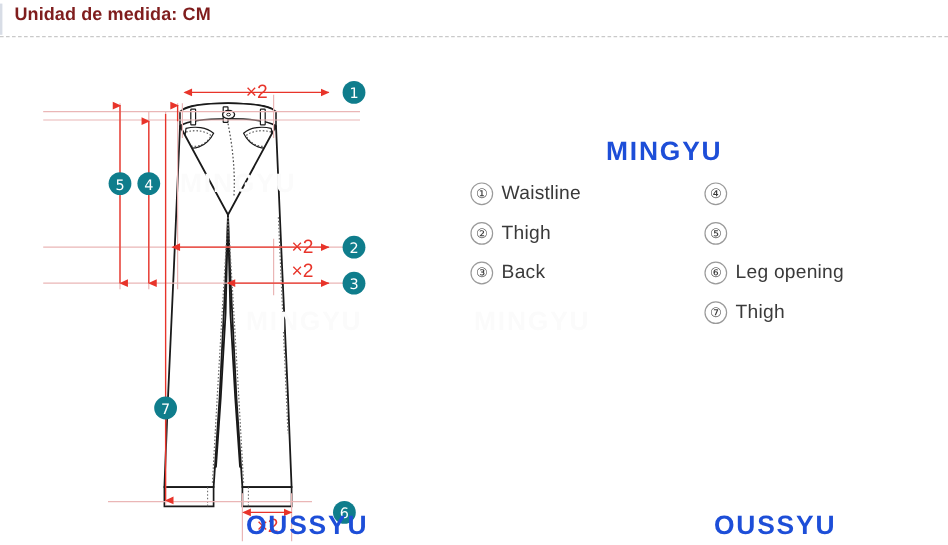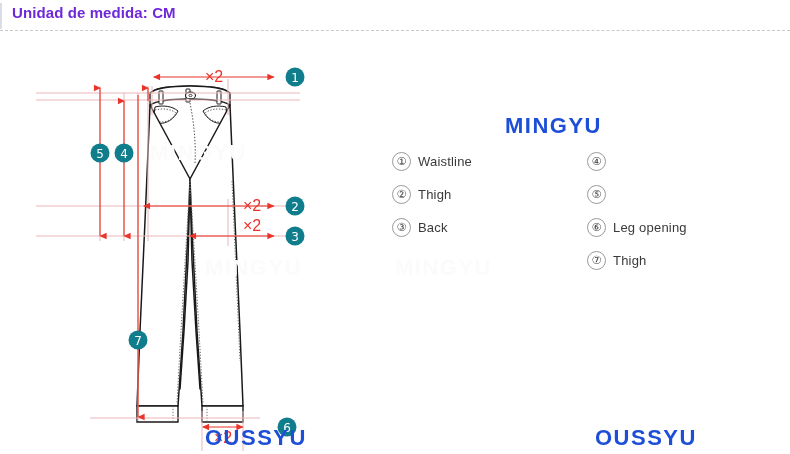--- a/index.html
+++ b/index.html
@@ -36,21 +36,21 @@
     width: 2px;
     height: 26px;
     background: #d8dde6;
   }
   #header-title {
     position: absolute;
     left: 12px;
     top: 4px;
     font-size: 15px;
     font-weight: bold;
-    color: #6d28d9;
+    color: #7f1d1d;
     letter-spacing: 0.1px;
     white-space: nowrap;
   }
 
   
   #diagram {
     position: absolute;
     left: 0;
     top: 31px;
     width: 380px;
@@ -87,21 +87,21 @@
     min-width: 17px;
     border: 1px solid #9a9a9a;
     border-radius: 50%;
     font-size: 11px;
     color: #3b3b3b;
     margin-right: 7px;
     line-height: 1;
     font-family: "DejaVu Sans", sans-serif;
   }
   .legend-label {
-    font-size: 13px;
+    font-size: 16px;
     color: #3a3a3a;
     letter-spacing: 0.2px;
   }
 
   
   .watermark {
     position: absolute;
     color: #fbfbfb;
     font-size: 22px;
     font-weight: bold;

